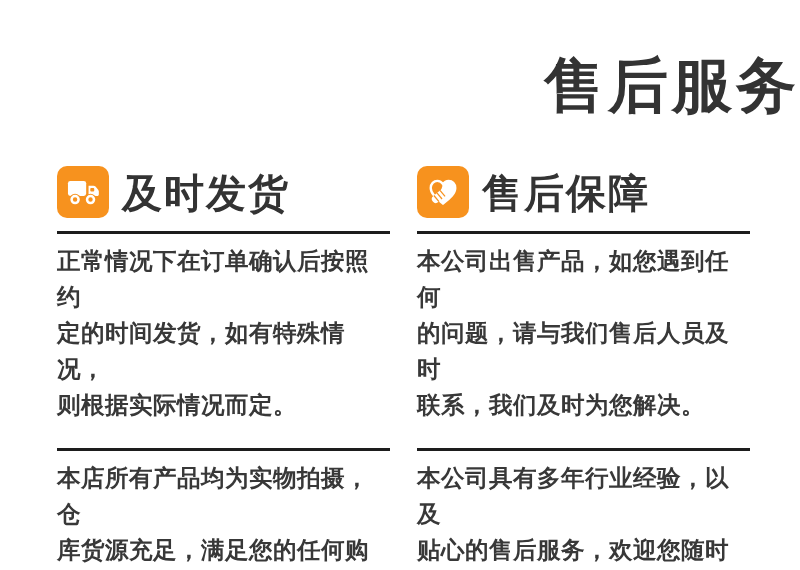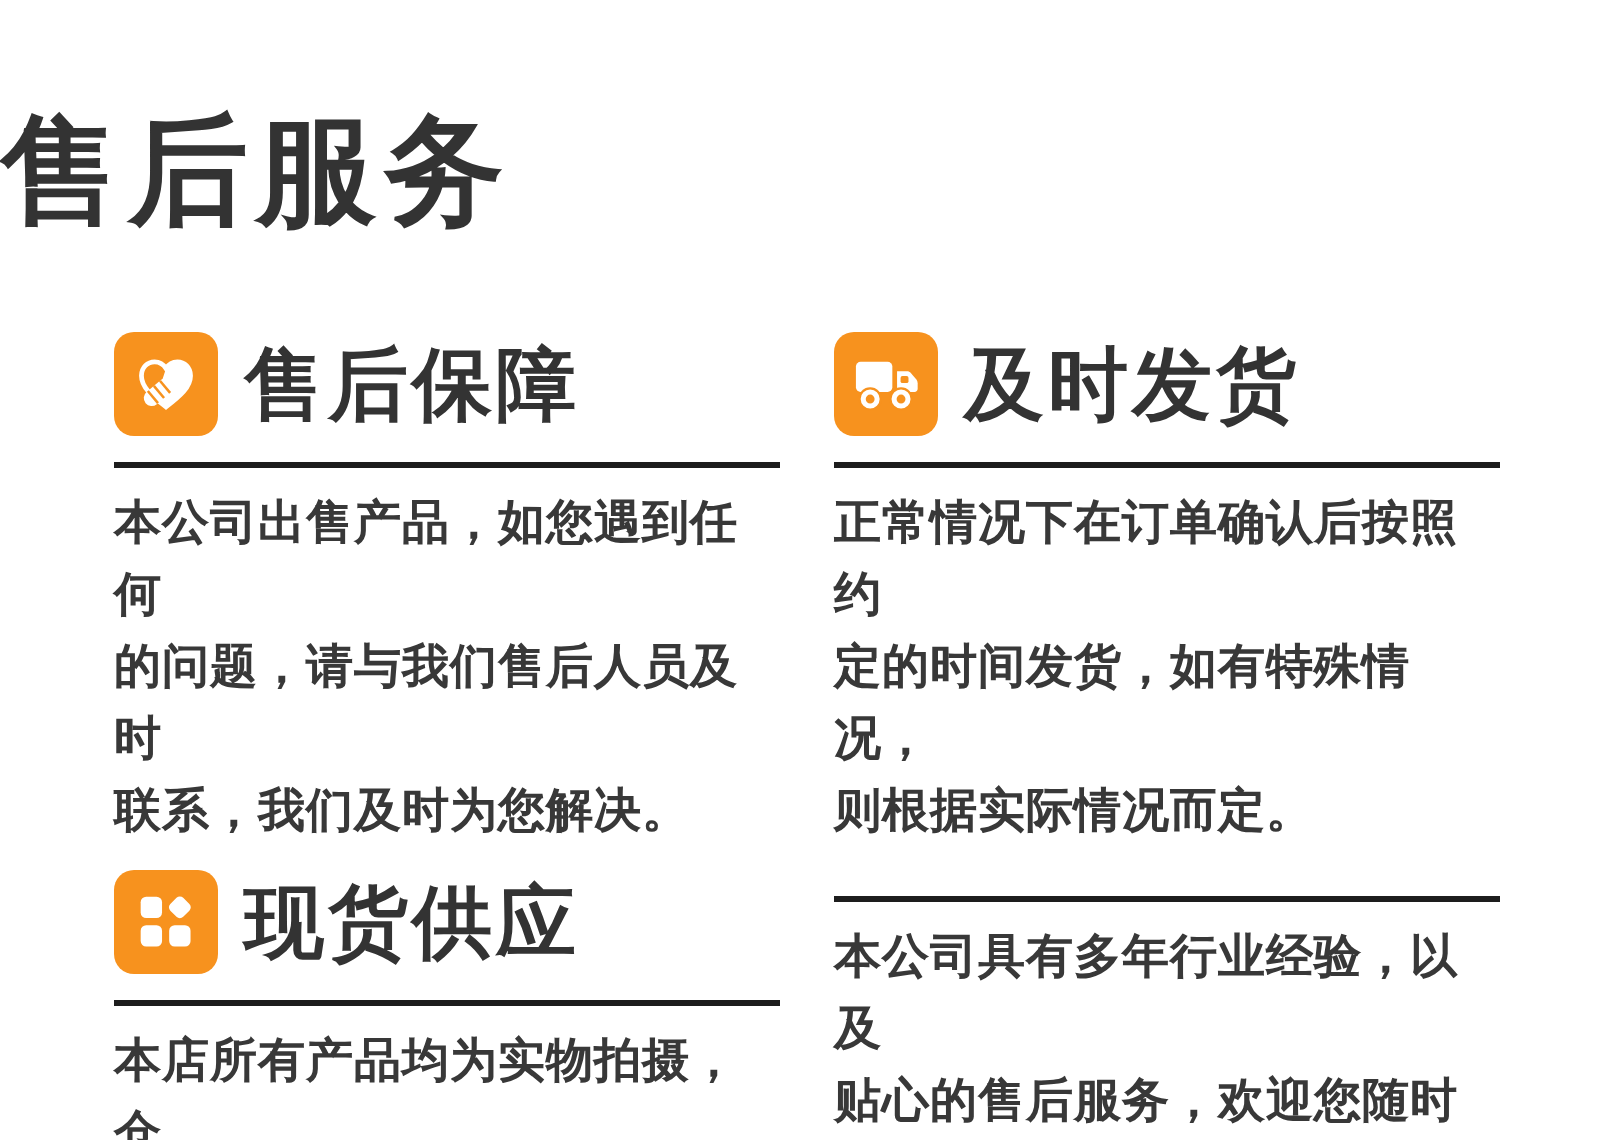--- a/index.html
+++ b/index.html
@@ -5,21 +5,21 @@
   * { margin:0; padding:0; box-sizing:border-box; }
   html,body { width:800px; height:570px; }
   body {
     background:#ffffff;
     font-family:"Liberation Sans", "DejaVu Sans", sans-serif;
     color:#333333;
     overflow:hidden;
   }
   .page-title {
     margin-top:50px;
-    text-align:left;
+    text-align:right;
     font-size:60px;
     line-height:72px;
     font-weight:900;
     letter-spacing:4px;
     color:#333333;
   }
   .sections {
     display:grid;
     grid-template-columns:1fr 1fr;
     column-gap:27px;
@@ -59,20 +59,41 @@
 <body>
 
 <h1 class="page-title">售后服务</h1>
 
 <div class="sections">
 
   <section>
     <div class="sec-header">
       <div class="icon-box">
         <svg width="38" height="38" viewBox="0 0 48 48" aria-hidden="true">
+          <rect x="5" y="10" width="23" height="19" rx="3" fill="#fff"></rect>
+          <path d="M31 16h6.2c1 0 1.9.4 2.6 1.2l3.4 4c.5.7.8 1.5.8 2.3v3.5c0 1.1-.9 2-2 2H31V16z" fill="#fff"></path>
+          <rect x="33.2" y="19" width="5" height="4.4" rx="1.2" fill="#F7921E"></rect>
+          <circle cx="14" cy="33.5" r="7.4" fill="#F7921E"></circle>
+          <circle cx="14" cy="33.5" r="4.4" fill="none" stroke="#fff" stroke-width="3.2"></circle>
+          <circle cx="33.5" cy="33.5" r="7.4" fill="#F7921E"></circle>
+          <circle cx="33.5" cy="33.5" r="4.4" fill="none" stroke="#fff" stroke-width="3.2"></circle>
+        </svg>
+      </div>
+      <div class="sec-title">及时发货</div>
+    </div>
+    <div class="divider"></div>
+    <p class="sec-body">正常情况下在订单确认后按照约
+定的时间发货，如有特殊情况，
+则根据实际情况而定。</p>
+  </section>
+
+  <section>
+    <div class="sec-header">
+      <div class="icon-box">
+        <svg width="38" height="38" viewBox="0 0 48 48" aria-hidden="true">
           <path d="M24 38.5C15 31.5 8.5 26 8.5 18.8 8.5 13.6 12.3 10 16.8 10c3 0 5.6 1.6 7.2 4.2C25.6 11.6 28.2 10 31.2 10c4.5 0 8.3 3.6 8.3 8.8 0 7.2-6.5 12.7-15.5 19.7z" fill="none" stroke="#fff" stroke-width="3"></path>
           <path d="M24 14.2C25.6 11.6 28.2 10 31.2 10c4.5 0 8.3 3.6 8.3 8.8 0 7.2-6.5 12.7-15.5 19.7l-6.3-5.1 6.3-19.2z" fill="#fff"></path>
           <g transform="rotate(-40 20 28)">
             <rect x="8" y="23.5" width="22" height="10" rx="5" fill="#fff"></rect>
           </g>
           <g transform="rotate(-40 20 28)" stroke="#F7921E" stroke-width="1.6">
             <line x1="14" y1="23.5" x2="14" y2="33.5"></line>
             <line x1="19" y1="23.5" x2="19" y2="33.5"></line>
             <line x1="24" y1="23.5" x2="24" y2="33.5"></line>
           </g>
@@ -80,52 +101,20 @@
       </div>
       <div class="sec-title">售后保障</div>
     </div>
     <div class="divider"></div>
     <p class="sec-body">本公司出售产品，如您遇到任何
 的问题，请与我们售后人员及时
 联系，我们及时为您解决。</p>
   </section>
 
   <section>
-    <div class="sec-header">
-      <div class="icon-box">
-        <svg width="38" height="38" viewBox="0 0 48 48" aria-hidden="true">
-          <rect x="5" y="10" width="23" height="19" rx="3" fill="#fff"></rect>
-          <path d="M31 16h6.2c1 0 1.9.4 2.6 1.2l3.4 4c.5.7.8 1.5.8 2.3v3.5c0 1.1-.9 2-2 2H31V16z" fill="#fff"></path>
-          <rect x="33.2" y="19" width="5" height="4.4" rx="1.2" fill="#F7921E"></rect>
-          <circle cx="14" cy="33.5" r="7.4" fill="#F7921E"></circle>
-          <circle cx="14" cy="33.5" r="4.4" fill="none" stroke="#fff" stroke-width="3.2"></circle>
-          <circle cx="33.5" cy="33.5" r="7.4" fill="#F7921E"></circle>
-          <circle cx="33.5" cy="33.5" r="4.4" fill="none" stroke="#fff" stroke-width="3.2"></circle>
-        </svg>
-      </div>
-      <div class="sec-title">及时发货</div>
-    </div>
-    <div class="divider"></div>
-    <p class="sec-body">正常情况下在订单确认后按照约
-定的时间发货，如有特殊情况，
-则根据实际情况而定。</p>
-  </section>
-
-  <section>
-    <div class="sec-header">
-      <div class="icon-box">
-        <svg width="38" height="38" viewBox="0 0 48 48" aria-hidden="true">
-          <rect x="8" y="8" width="13.5" height="13.5" rx="3.5" fill="#fff"></rect>
-          <rect x="8" y="26" width="13.5" height="13.5" rx="3.5" fill="#fff"></rect>
-          <rect x="26" y="26" width="13.5" height="13.5" rx="3.5" fill="#fff"></rect>
-          <rect x="27" y="9" width="11.5" height="11.5" rx="3" fill="#fff" transform="rotate(45 32.75 14.75)"></rect>
-        </svg>
-      </div>
-      <div class="sec-title">现货供应</div>
-    </div>
     <div class="divider"></div>
     <p class="sec-body">本店所有产品均为实物拍摄，仓
 库货源充足，满足您的任何购买
 需求。</p>
   </section>
 
   <section>
     <div class="divider"></div>
     <p class="sec-body">本公司具有多年行业经验，以及
 贴心的售后服务，欢迎您随时咨

